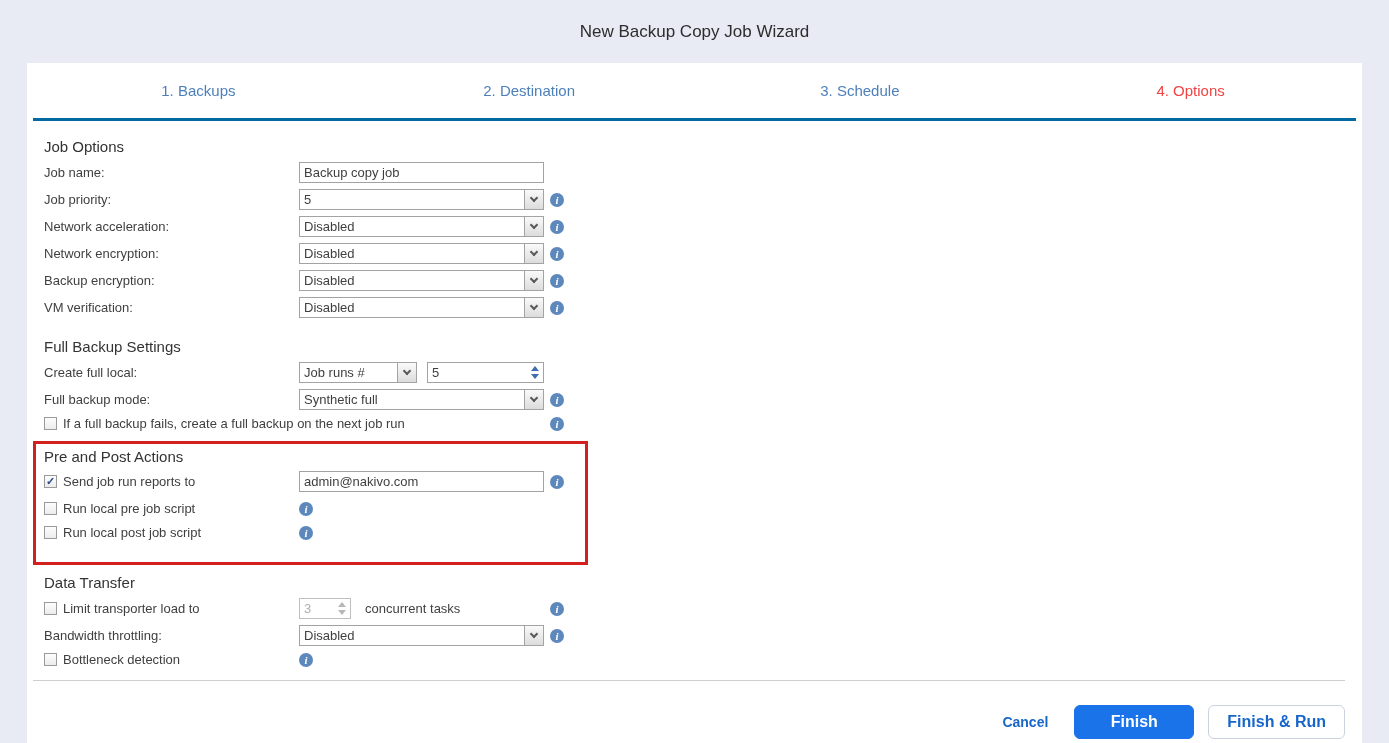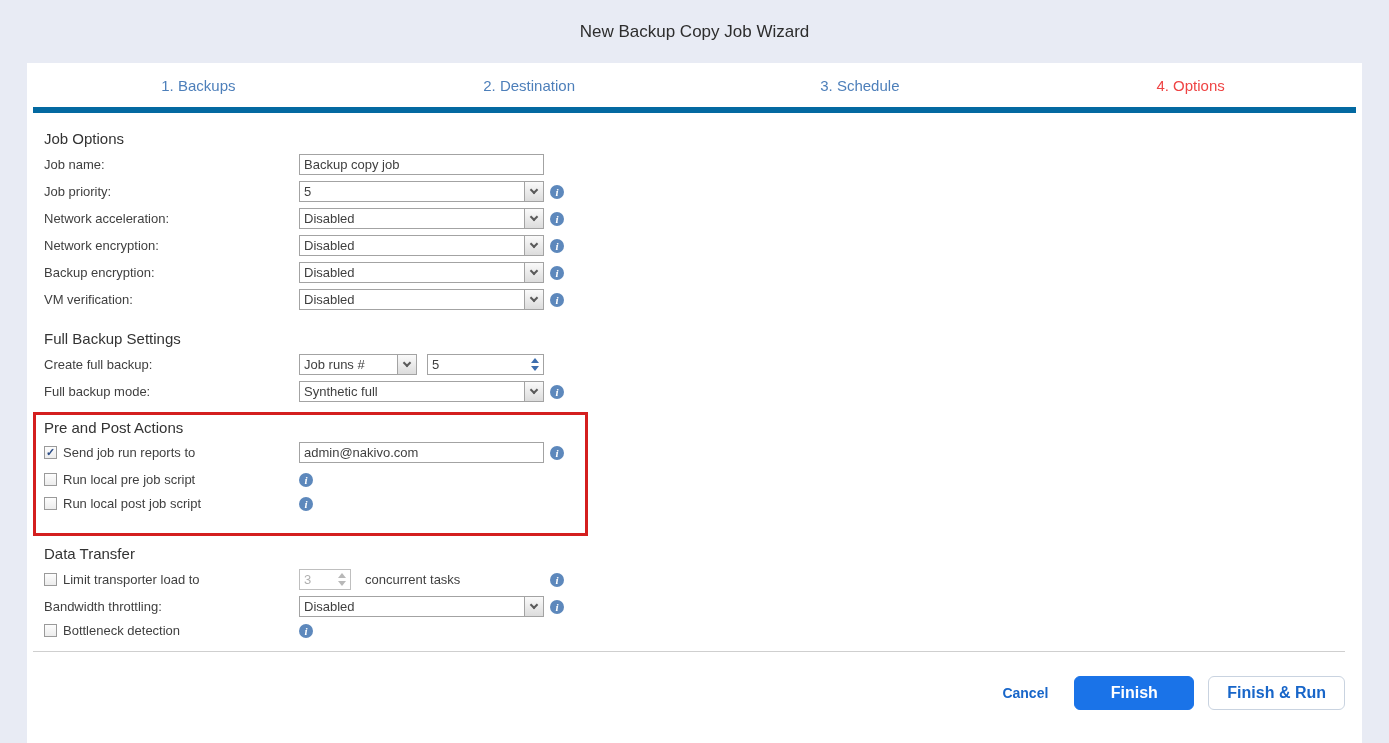--- a/index.html
+++ b/index.html
@@ -15,23 +15,23 @@
     height: 63px;
     display: flex; align-items: center; justify-content: center;
     font-size: 17px; color: #2d2d2d;
   }
   .card {
     position: absolute; left: 27px; right: 27px; top: 63px; bottom: 0;
     background: #ffffff;
   }
   
   .tabs {
-    display: flex; height: 50px;
+    display: flex; height: 58px;
     margin: 0 6px;
-    border-bottom: 6px solid #0369a1;
+    border-bottom: 3px solid #0369a1;
   }
   .tab {
     flex: 1; display: flex; align-items: center; justify-content: center;
     font-size: 15px; color: #4d7fba; cursor: pointer;
   }
   .tab.active { color: #ef4444; }
   
   .content { padding: 0 17px; }
   .section-heading { font-size: 15px; color: #333; }
   .h-job-options { margin-top: 17px; }
@@ -213,21 +213,21 @@
               <span class="chev"></span>
             </span>
         </span>
       </span>
       <span class="info"></span>
     </div>
 
     <div class="section-heading h-full-backup">Full Backup Settings</div>
 
     <div class="row first">
-      <span class="col-label">Create full backup:</span>
+      <span class="col-label">Create full local:</span>
       <span class="col-control">
         <span class="select narrow">
           <span class="select-value">Job runs #</span>
           <span class="select-btn">
               <span class="chev"></span>
             </span>
         </span>
         <span class="spinner wide">
           <span class="spinner-value">5</span>
           <span class="spinner-btns">
@@ -244,20 +244,27 @@
         <span class="select">
           <span class="select-value">Synthetic full</span>
           <span class="select-btn">
               <span class="chev"></span>
             </span>
         </span>
       </span>
       <span class="info"></span>
     </div>
 
+    <div class="row">
+      <span class="col-wide">
+        <span class="checkbox"></span>
+        <span>If a full backup fails, create a full backup on the next job run</span>
+      </span>
+      <span class="info"></span>
+    </div>
 
     <div class="highlight-box">
       <div class="section-heading">Pre and Post Actions</div>
 
       <div class="row">
         <span class="col-label" style="display:flex;align-items:center;">
           <span class="checkbox checked"></span>
           <span>Send job run reports to</span>
         </span>
         <input class="text-input" style="margin-right: 6px;" value="admin@nakivo.com">

